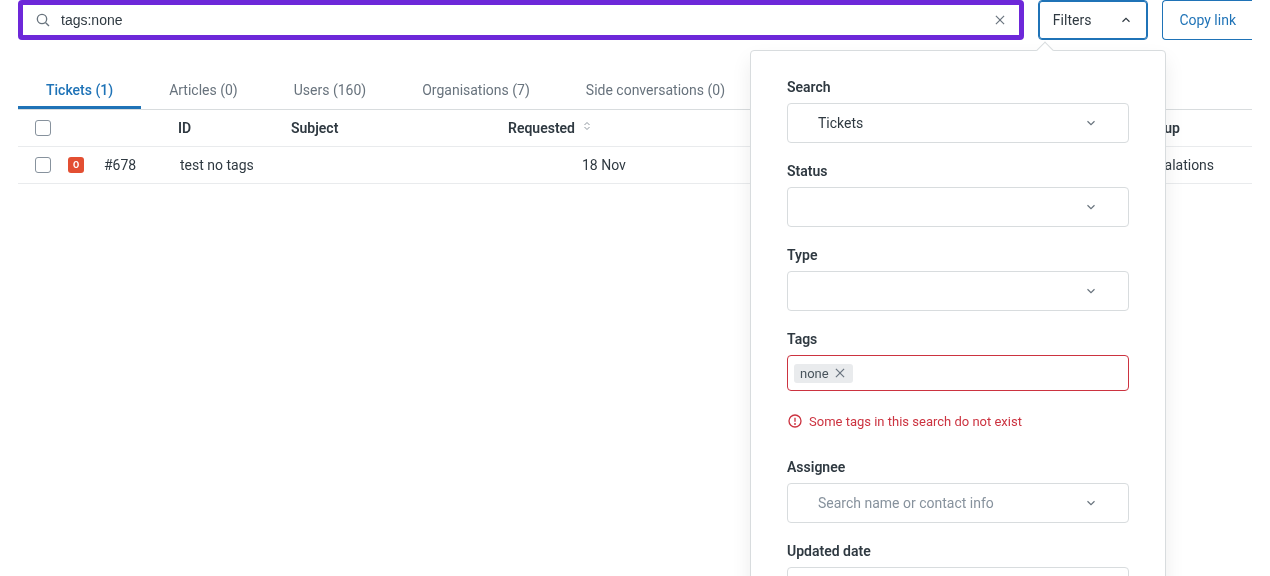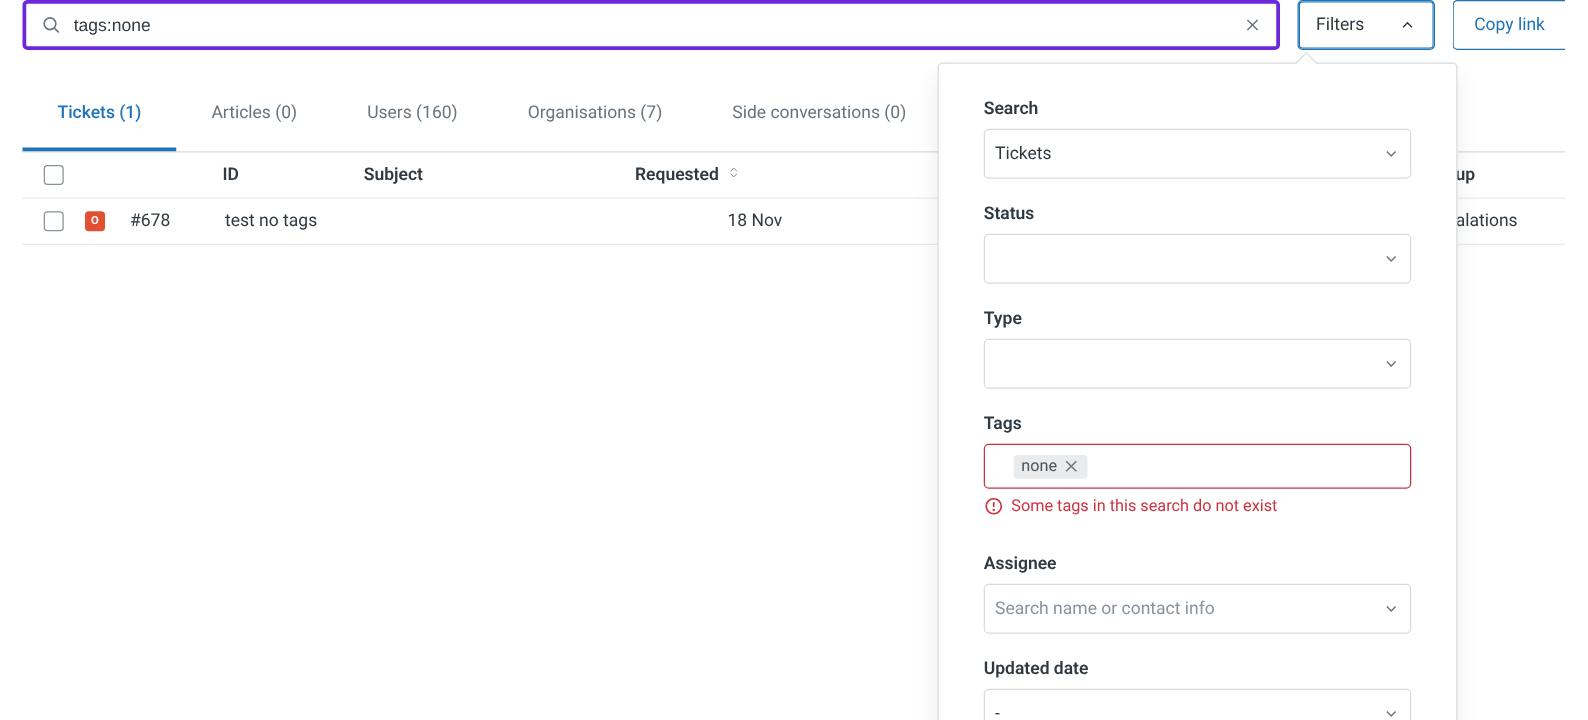--- a/index.html
+++ b/index.html
@@ -1,31 +1,31 @@
 <!DOCTYPE html>
 <html><head>
   <meta charset="utf-8">
   <style>
     * { box-sizing: border-box; margin: 0; padding: 0; }
     body { font-family: -apple-system, BlinkMacSystemFont, "Segoe UI", Roboto, sans-serif; font-size: 14px; color: #2f3941; background: #fff; }
 
     .topbar { display: flex; gap: 14px; padding: 0 18px 0 18px; align-items: stretch; }
-    .search-wrap { flex: 1; position: relative; display: flex; align-items: center; border: 3px solid #6d28d9; border-radius: 4px; height: 40px; padding: 0 12px; }
+    .search-wrap { flex: 1; position: relative; display: flex; align-items: center; border: 5px solid #6d28d9; border-radius: 4px; height: 40px; padding: 0 12px; }
     .search-wrap svg.search-ic { width: 16px; height: 16px; fill: none; stroke: #68737d; stroke-width: 2; margin-right: 10px; }
     .search-wrap input { flex: 1; border: none; outline: none; font-size: 14px; color: #2f3941; background: transparent; }
     .search-wrap .clear-btn { cursor: pointer; display: flex; align-items: center; color: #68737d; }
     .search-wrap .clear-btn svg { width: 14px; height: 14px; stroke: #68737d; stroke-width: 2; fill: none; }
 
     .filters-btn { display: flex; align-items: center; gap: 28px; border: 1px solid #1f73b7; box-shadow: 0 0 0 1px #1f73b7 inset; border-radius: 4px; padding: 16px 14px; height: 40px; cursor: pointer; color: #2f3941; background:#fff; position: relative;}
     .filters-btn svg { width: 14px; height: 14px; stroke: #2f3941; stroke-width: 2; fill: none; }
 
     .copylink-btn { display: flex; align-items: center; border: 1px solid #1f73b7; border-radius: 4px 0 0 4px; border-right:none; padding: 0 16px; height: 40px; cursor: pointer; color: #1f73b7; }
 
     .tabs { display: flex; gap: 0; border-bottom: 1px solid #d8dcde; margin: 32px 18px 0 18px; }
-    .tab { padding: 10px 28px 20px; color: #68737d; cursor: pointer; font-size: 14px; border-bottom: 3px solid transparent; }
+    .tab { padding: 10px 28px 8px; color: #68737d; cursor: pointer; font-size: 14px; border-bottom: 3px solid transparent; }
     .tab.active { color: #1f73b7; border-bottom-color: #1f73b7; font-weight: 500;}
 
     .table { margin: 0 18px; }
     .table .trow { display: flex; align-items: center; border-bottom: 1px solid #e9ebed; padding: 10px 0; }
     .table .trow.header { color: #2f3941; font-weight: 600; font-size: 14px; gap: 37px; }
     .col-check { width: 50px; display:flex; justify-content:center;}
     .col-badge { width: 36px; }
     .col-id { width: 76px; }
     .col-subject { flex: 1; min-width: 120px; }
     .col-requested { width: 160px; display:flex; align-items:flex-start; gap:6px;}
@@ -34,25 +34,25 @@
 
     .chk { width: 16px; height: 16px; border: 1px solid #87929d; border-radius: 3px; background:#fff; }
     .badge-o { width:16px; height:16px; background:#e34f32; border-radius:3px; color:#fff; font-size:9px; font-weight:700; display:flex; align-items:center; justify-content:center; }
 
     .sort-ic { width:12px; height:12px; stroke:#68737d; stroke-width:1.5; fill:none;}
 
     
     .panel { position: absolute; top: 50px; right: 104px; width: 416px; background: #fff; border: 1px solid #d8dcde; border-radius: 4px; padding: 28px 36px; box-shadow: 0 10px 20px rgba(0,0,0,0.08); z-index: 50;}
     .panel .arrow { position:absolute; top:-7px; right:114px; width:12px; height:12px; background:#fff; border-left:1px solid #d8dcde; border-top:1px solid #d8dcde; transform:rotate(45deg);}
     .panel .field-label { font-weight: 600; font-size: 14px; color: #2f3941; margin-bottom: 8px; display: block; }
-    .panel .sel { width: 100%; height: 40px; border: 1px solid #d8dcde; border-radius: 4px; display: flex; align-items: center; justify-content: space-between; padding: 0 8px; margin-bottom: 20px; cursor: pointer; color:#2f3941;}
+    .panel .sel { width: 100%; height: 40px; border: 1px solid #d8dcde; border-radius: 4px; display: flex; align-items: center; justify-content: space-between; padding: 0 30px; margin-bottom: 20px; cursor: pointer; color:#2f3941;}
     .panel .sel.placeholder span:first-child { color: #87929d; }
     .panel .sel svg { width: 14px; height: 14px; stroke: #68737d; stroke-width: 2; fill: none; }
     .panel .sel.error { border-color: #cc3340; }
-    .panel .sel.tagsel { margin-bottom: 6px; height:auto; min-height:36px; padding:4px 14px 4px 23px;}
+    .panel .sel.tagsel { margin-bottom: 22px; height:auto; min-height:36px; padding:4px 14px 4px 6px;}
     .chip { background: #e9ebed; border-radius: 3px; padding: 2px 6px; font-size: 13px; display: inline-flex; align-items: center; gap: 4px; color:#49545c;}
     .chip svg { width: 10px; height: 10px; stroke: #87929d; stroke-width: 2.2; fill:none;}
     .err-row { display:flex; align-items:center; gap:6px; color:#cc3340; font-size:13px; margin-bottom: 30px;}
     .err-row svg { width:16px; height:16px; stroke:#cc3340; stroke-width:2; fill:none;}
   </style>
 </head>
 <body>
 
 <div class="topbar">
   <div class="search-wrap">

